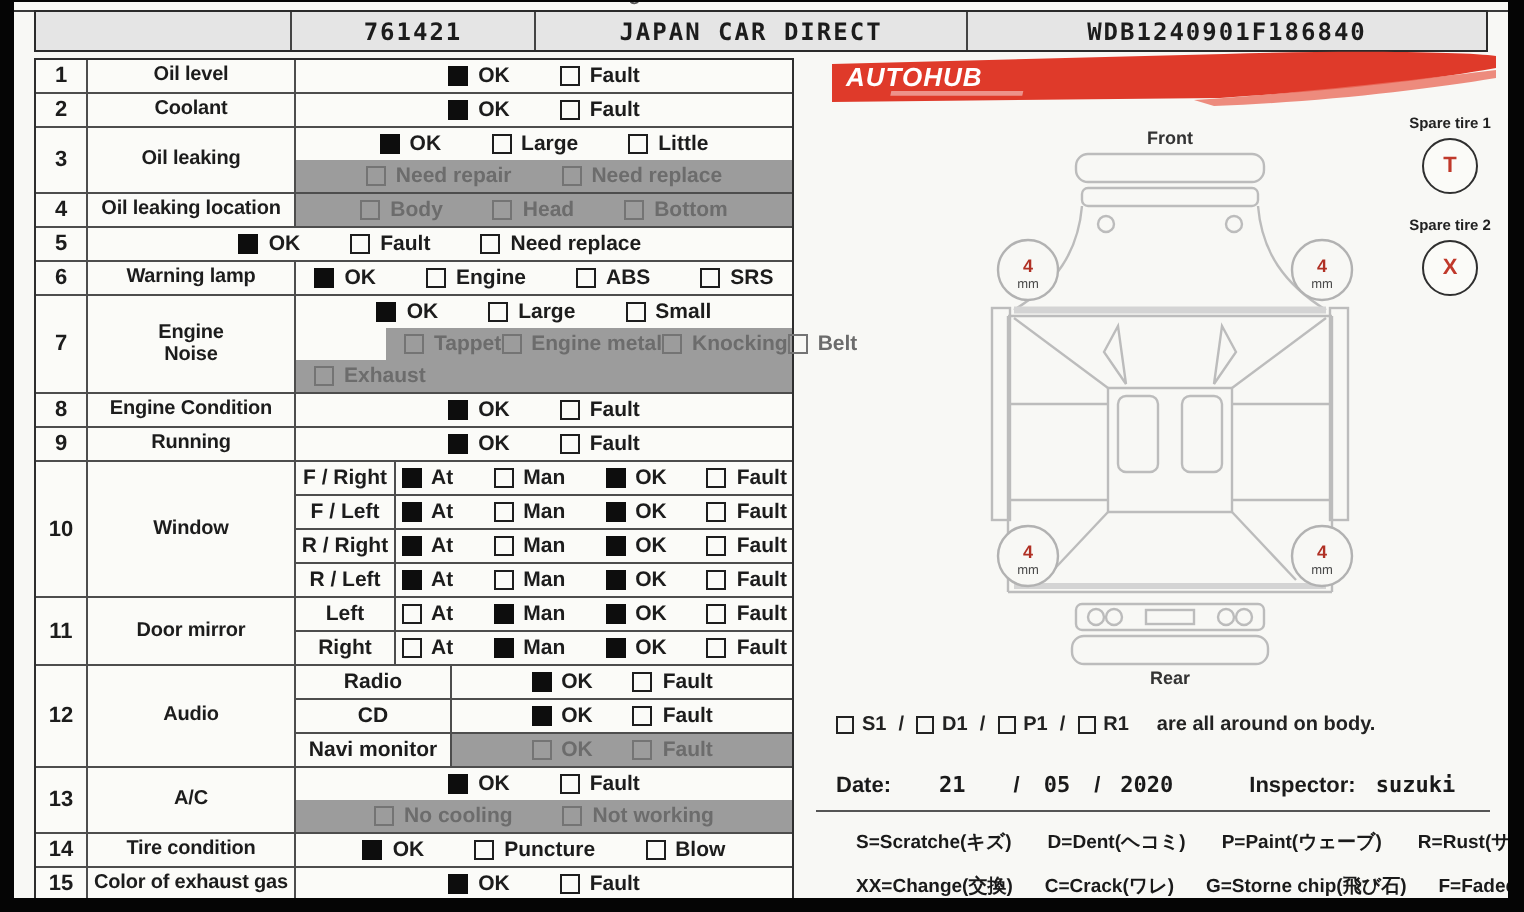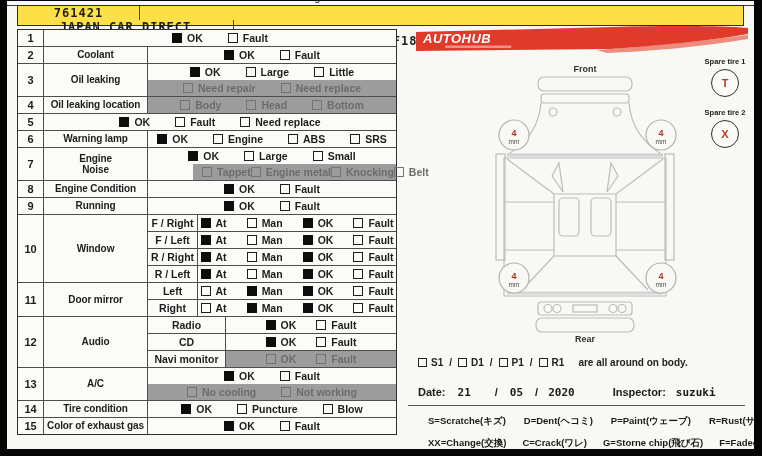--- a/index.html
+++ b/index.html
@@ -8,21 +8,21 @@
   .sheet{position:absolute;left:7px;top:1px;width:747px;height:448px;background:#f8f8f5;overflow:hidden;}
 
   
   .top-sliver{position:absolute;top:0;left:0;width:100%;height:4px;overflow:hidden;border-bottom:1px solid #3a3a3a;}
   .top-sliver span{position:absolute;top:-9px;font-size:10px;font-weight:bold;color:#555;}
   .top-sliver .agent-l{left:300px;}
   .top-sliver .chassis-l{left:590px;}
 
   
   .id-row{position:absolute;left:10px;top:4px;width:727px;height:21px;display:flex;
-          border:1.5px solid #2b2b2b;box-sizing:border-box;background:#fde047;flex-direction:column;}
+          border:1.5px solid #2b2b2b;box-sizing:border-box;background:#e5e5e5;}
   .id-cell{display:flex;align-items:center;justify-content:center;box-sizing:border-box;
            border-right:1px solid #444;font-family:"DejaVu Sans Mono",monospace;
            font-weight:bold;font-size:12px;letter-spacing:1px;white-space:nowrap;}
   .id-cell:last-child{border-right:none;}
   .id-a{width:128px;} .id-b{width:122px;} .id-c{width:216px;} .id-d{flex:1;}
 
   
   .insp{position:absolute;left:10px;top:28px;width:380px;border:1.6px solid #2e2e2e;
         box-sizing:border-box;background:#fbfbf8;}
   .row{display:flex;border-top:1px solid #4d4d4d;}
@@ -64,21 +64,21 @@
   .body-check{position:absolute;left:411px;top:356px;display:flex;align-items:center;
               font-size:10px;font-weight:bold;color:#222;}
   .bc-item{display:flex;align-items:center;}
   .bc-box{width:7px;height:7px;border:1.4px solid #222;margin-right:4px;}
   .bc-sep{margin:0 6px;}
   .bc-note{margin-left:14px;}
 
   .date-row{position:absolute;left:411px;top:385px;display:flex;align-items:baseline;
             font-size:11px;font-weight:bold;color:#1a1a1a;}
   .mono{font-family:"DejaVu Sans Mono",monospace;}
-  .date-row .v{margin-left:12px;}
+  .date-row .v{margin-left:24px;}
   .dr-s1{margin-left:24px;} .dr-s2{margin-left:12px;}
   .dr-m{margin-left:12px;} .dr-y{margin-left:10px;}
   .dr-insp{margin-left:38px;} .dr-name{margin-left:10px;}
   .date-underline{position:absolute;left:401px;top:404px;width:337px;border-top:1.2px solid #555;}
 
   .legend{position:absolute;left:421px;display:flex;gap:18px;font-size:9.5px;font-weight:bold;
           color:#1a1a1a;white-space:nowrap;}
   .legend-1{top:414px;} .legend-2{top:436px;gap:16px;}
 </style>
 </head>
@@ -95,20 +95,21 @@
     <div class="id-row">
       <div class="id-cell id-a"></div>
       <div class="id-cell id-b">761421</div>
       <div class="id-cell id-c">JAPAN CAR DIRECT</div>
       <div class="id-cell id-d">WDB1240901F186840</div>
     </div>
 
     <div class="insp" id="insp-table">
         <div class="row" data-no="1">
           <div class="cell num">1</div>
+          <div class="cell lbl">Oil level</div>
           <div class="cell content">
             <div class="line">
               <span class="opt">
                 <span class="cb f"></span>
                 <span class="t">OK</span>
               </span>
               <span class="opt">
                 <span class="cb"></span>
                 <span class="t">Fault</span>
               </span>
@@ -252,20 +253,26 @@
                 <span class="cb"></span>
                 <span class="t">Engine metal</span>
               </span>
               <span class="opt gray">
                 <span class="cb"></span>
                 <span class="t">Knocking</span>
               </span>
               <span class="opt gray">
                 <span class="cb"></span>
                 <span class="t">Belt</span>
+              </span>
+            </div>
+            <div class="line gray left">
+              <span class="opt gray">
+                <span class="cb"></span>
+                <span class="t">Exhaust</span>
               </span>
             </div>
           </div>
         </div>
         <div class="row" data-no="8">
           <div class="cell num">8</div>
           <div class="cell lbl">Engine Condition</div>
           <div class="cell content">
             <div class="line">
               <span class="opt">

